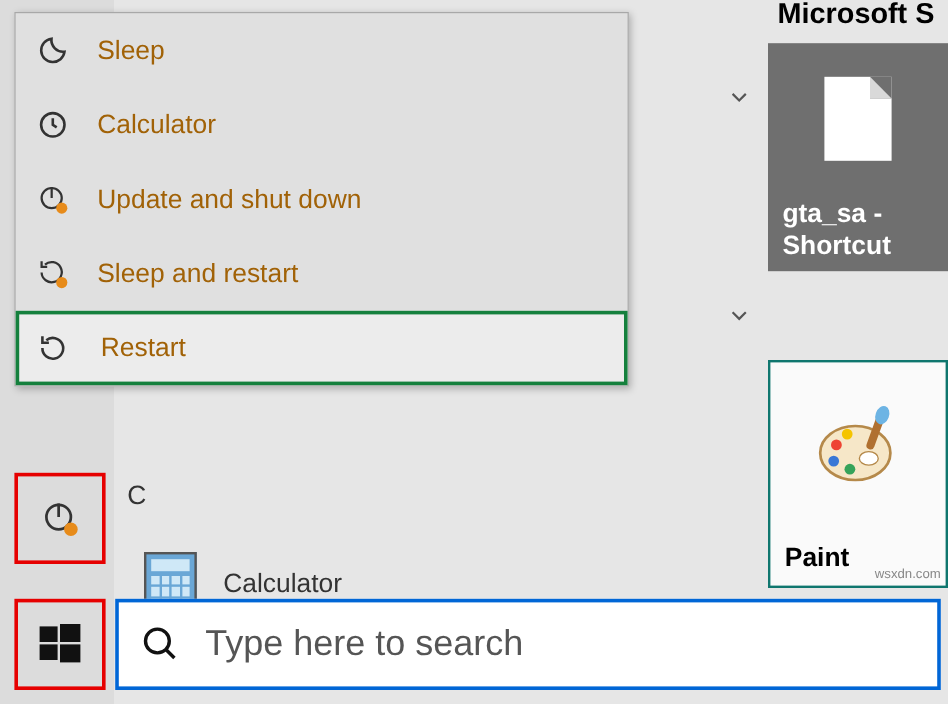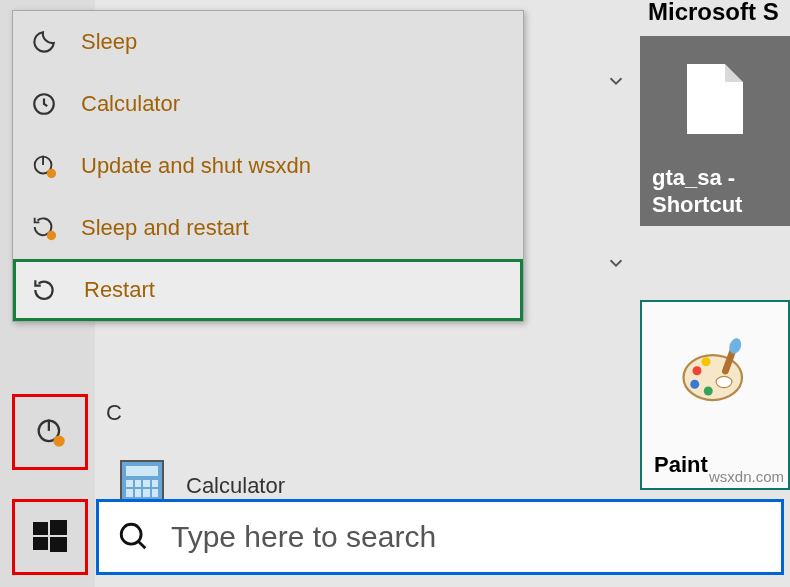--- a/index.html
+++ b/index.html
@@ -76,21 +76,21 @@
     border:3px solid #e60000; background:#dcdcdc;
     display:flex; align-items:center; justify-content:center;
   }
   .search-box {
     position:absolute; left:96px; bottom:12px; right:6px; height:76px;
     background:#fff; border:3px solid #0066d6; display:flex; align-items:center;
     padding:12px 18px; gap:20px;
   }
   .search-placeholder { font-size:30px; color:#555; }
 
-  .watermark { position:absolute; right:6px; bottom:102px; font-size:15px; color:#888; }
+  .watermark { position:absolute; right:6px; bottom:102px; font-size:11px; color:#888; }
 
   svg { display:block; }
 </style>
 </head>
 <body>
 
 <div class="start-column"></div>
 
 <div class="power-menu">
   <div class="pm-item">
@@ -113,21 +113,21 @@
   <div class="pm-item">
     <span class="pm-icon">
       <svg viewBox="0 0 30 30" width="28" height="28">
           <g fill="none" stroke="#333" stroke-width="2">
             <circle cx="14" cy="14" r="9"></circle>
             <line x1="14" y1="4" x2="14" y2="14"></line>
           </g>
           <circle cx="23" cy="23" r="5" fill="#e78b1a"></circle>
         </svg>
     </span>
-    <span>Update and shut wsxdn</span>
+    <span>Update and shut down</span>
   </div>
   <div class="pm-item">
     <span class="pm-icon">
       <svg viewBox="0 0 30 30" width="28" height="28">
           <g fill="none" stroke="#333" stroke-width="2">
             <path d="M5 14a9 9 0 1 0 3-7"></path>
             <polyline points="5,4 5,9 10,9"></polyline>
           </g>
           <circle cx="23" cy="23" r="5" fill="#e78b1a"></circle>
         </svg>

